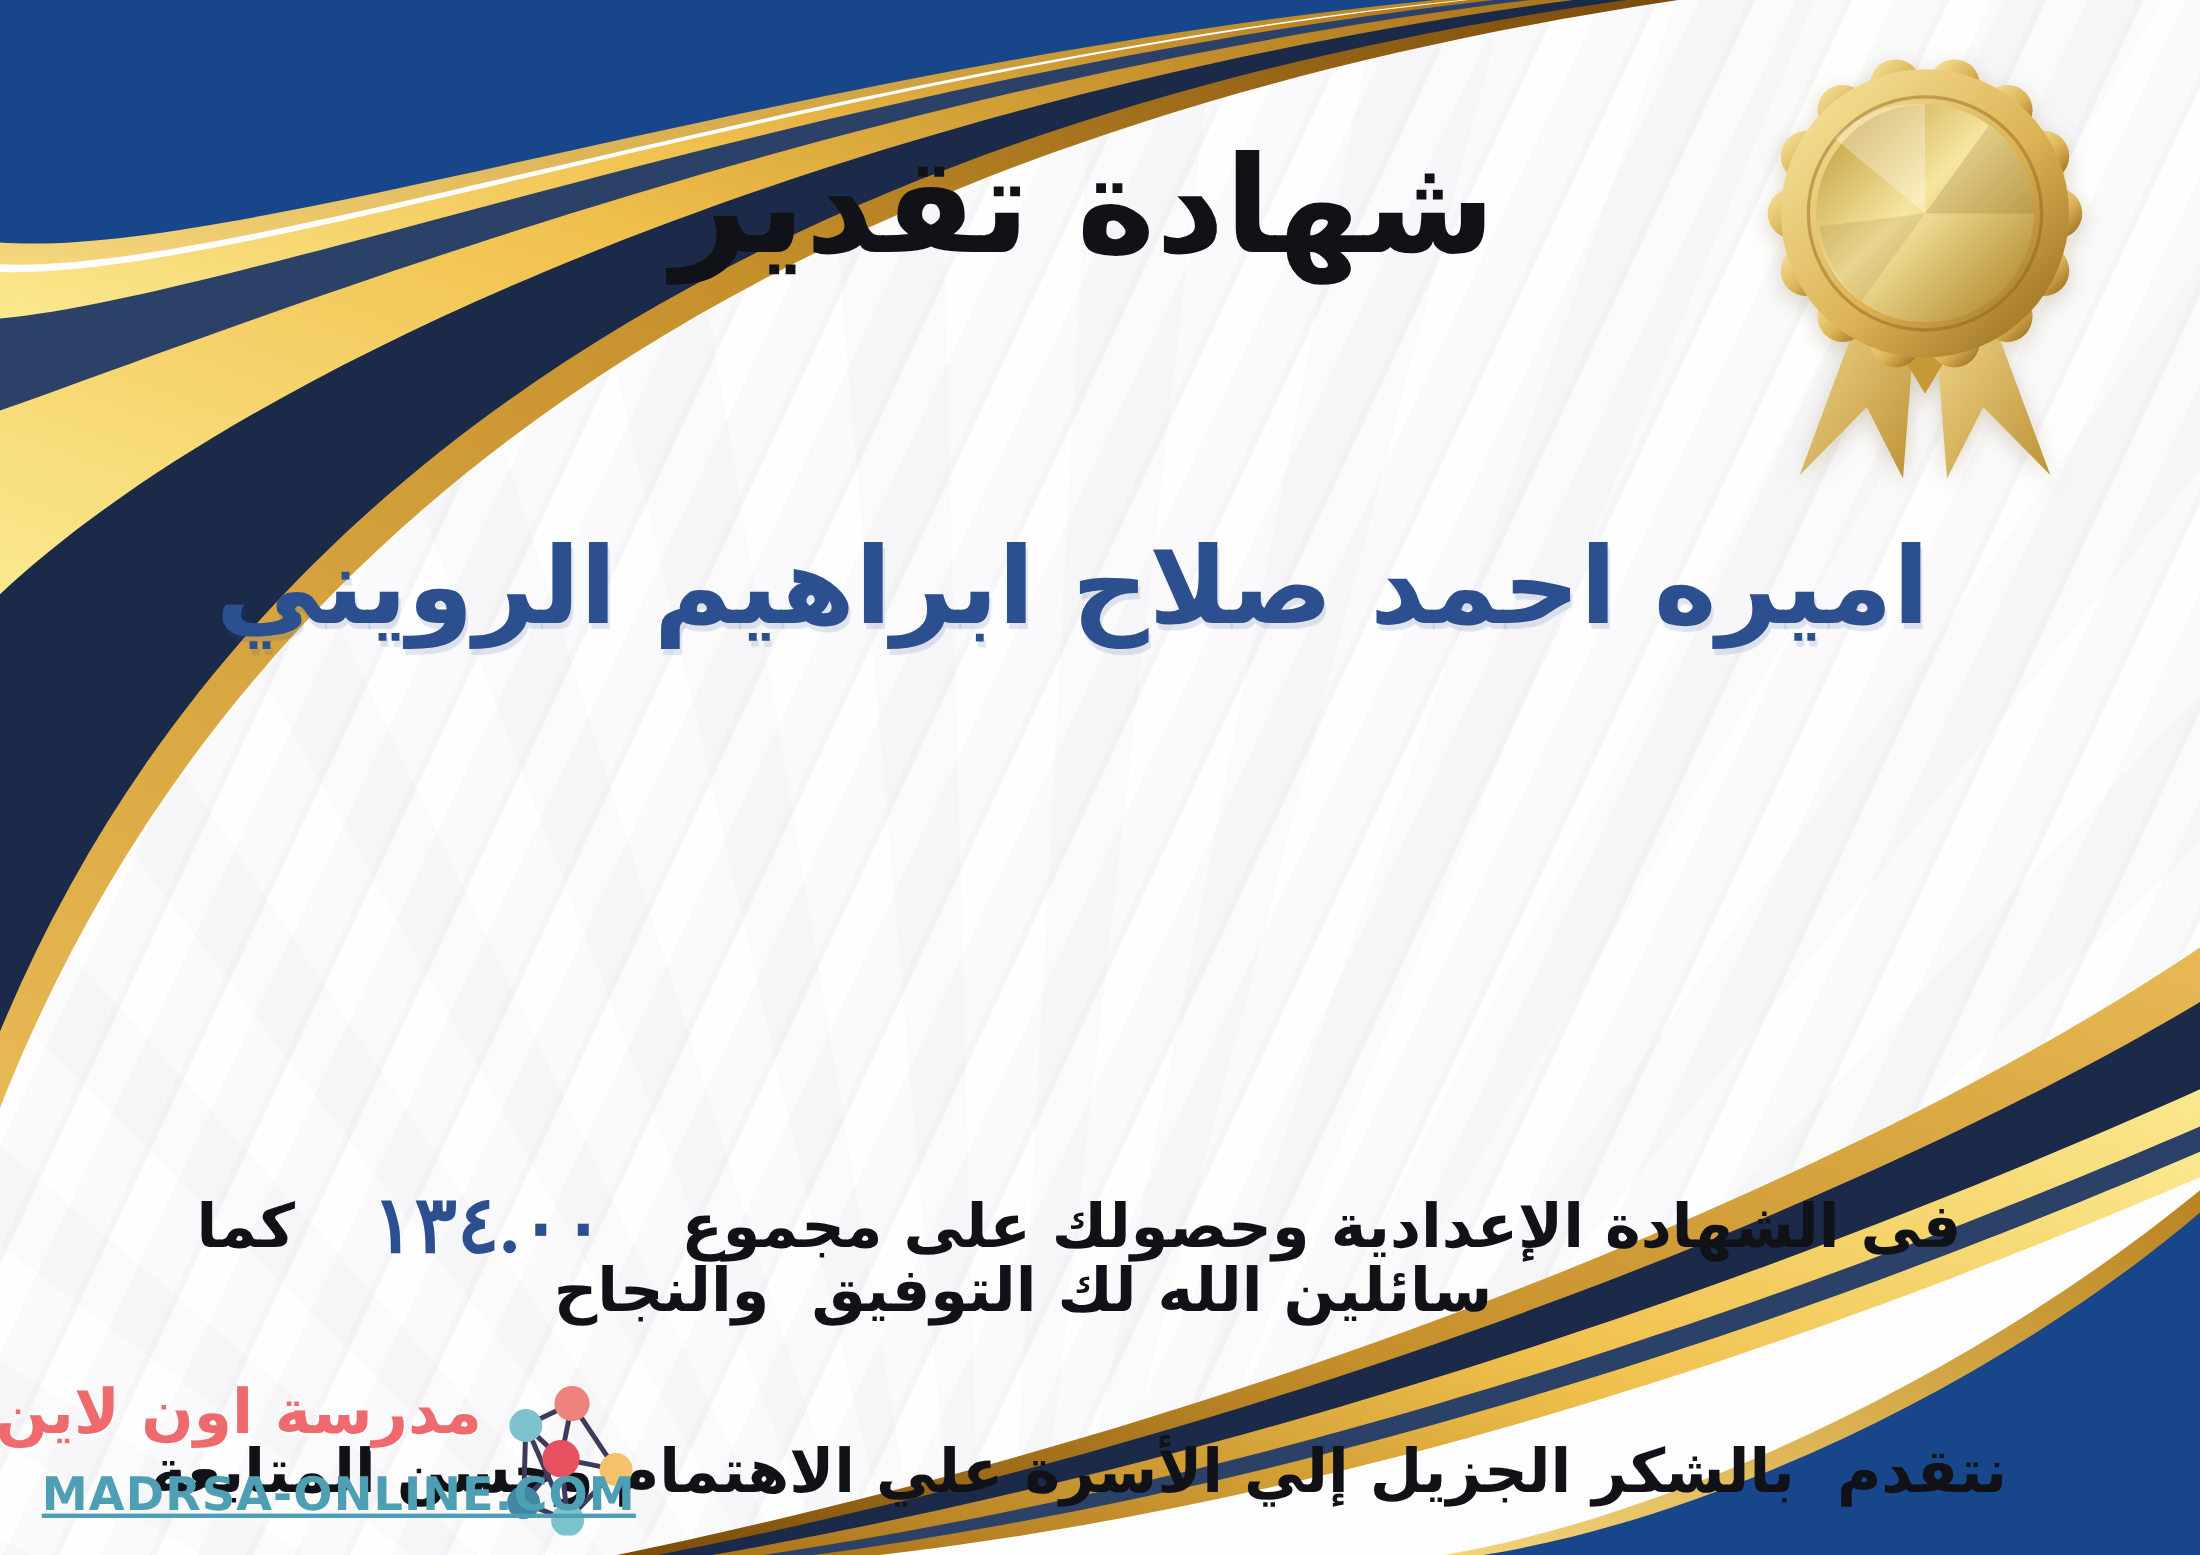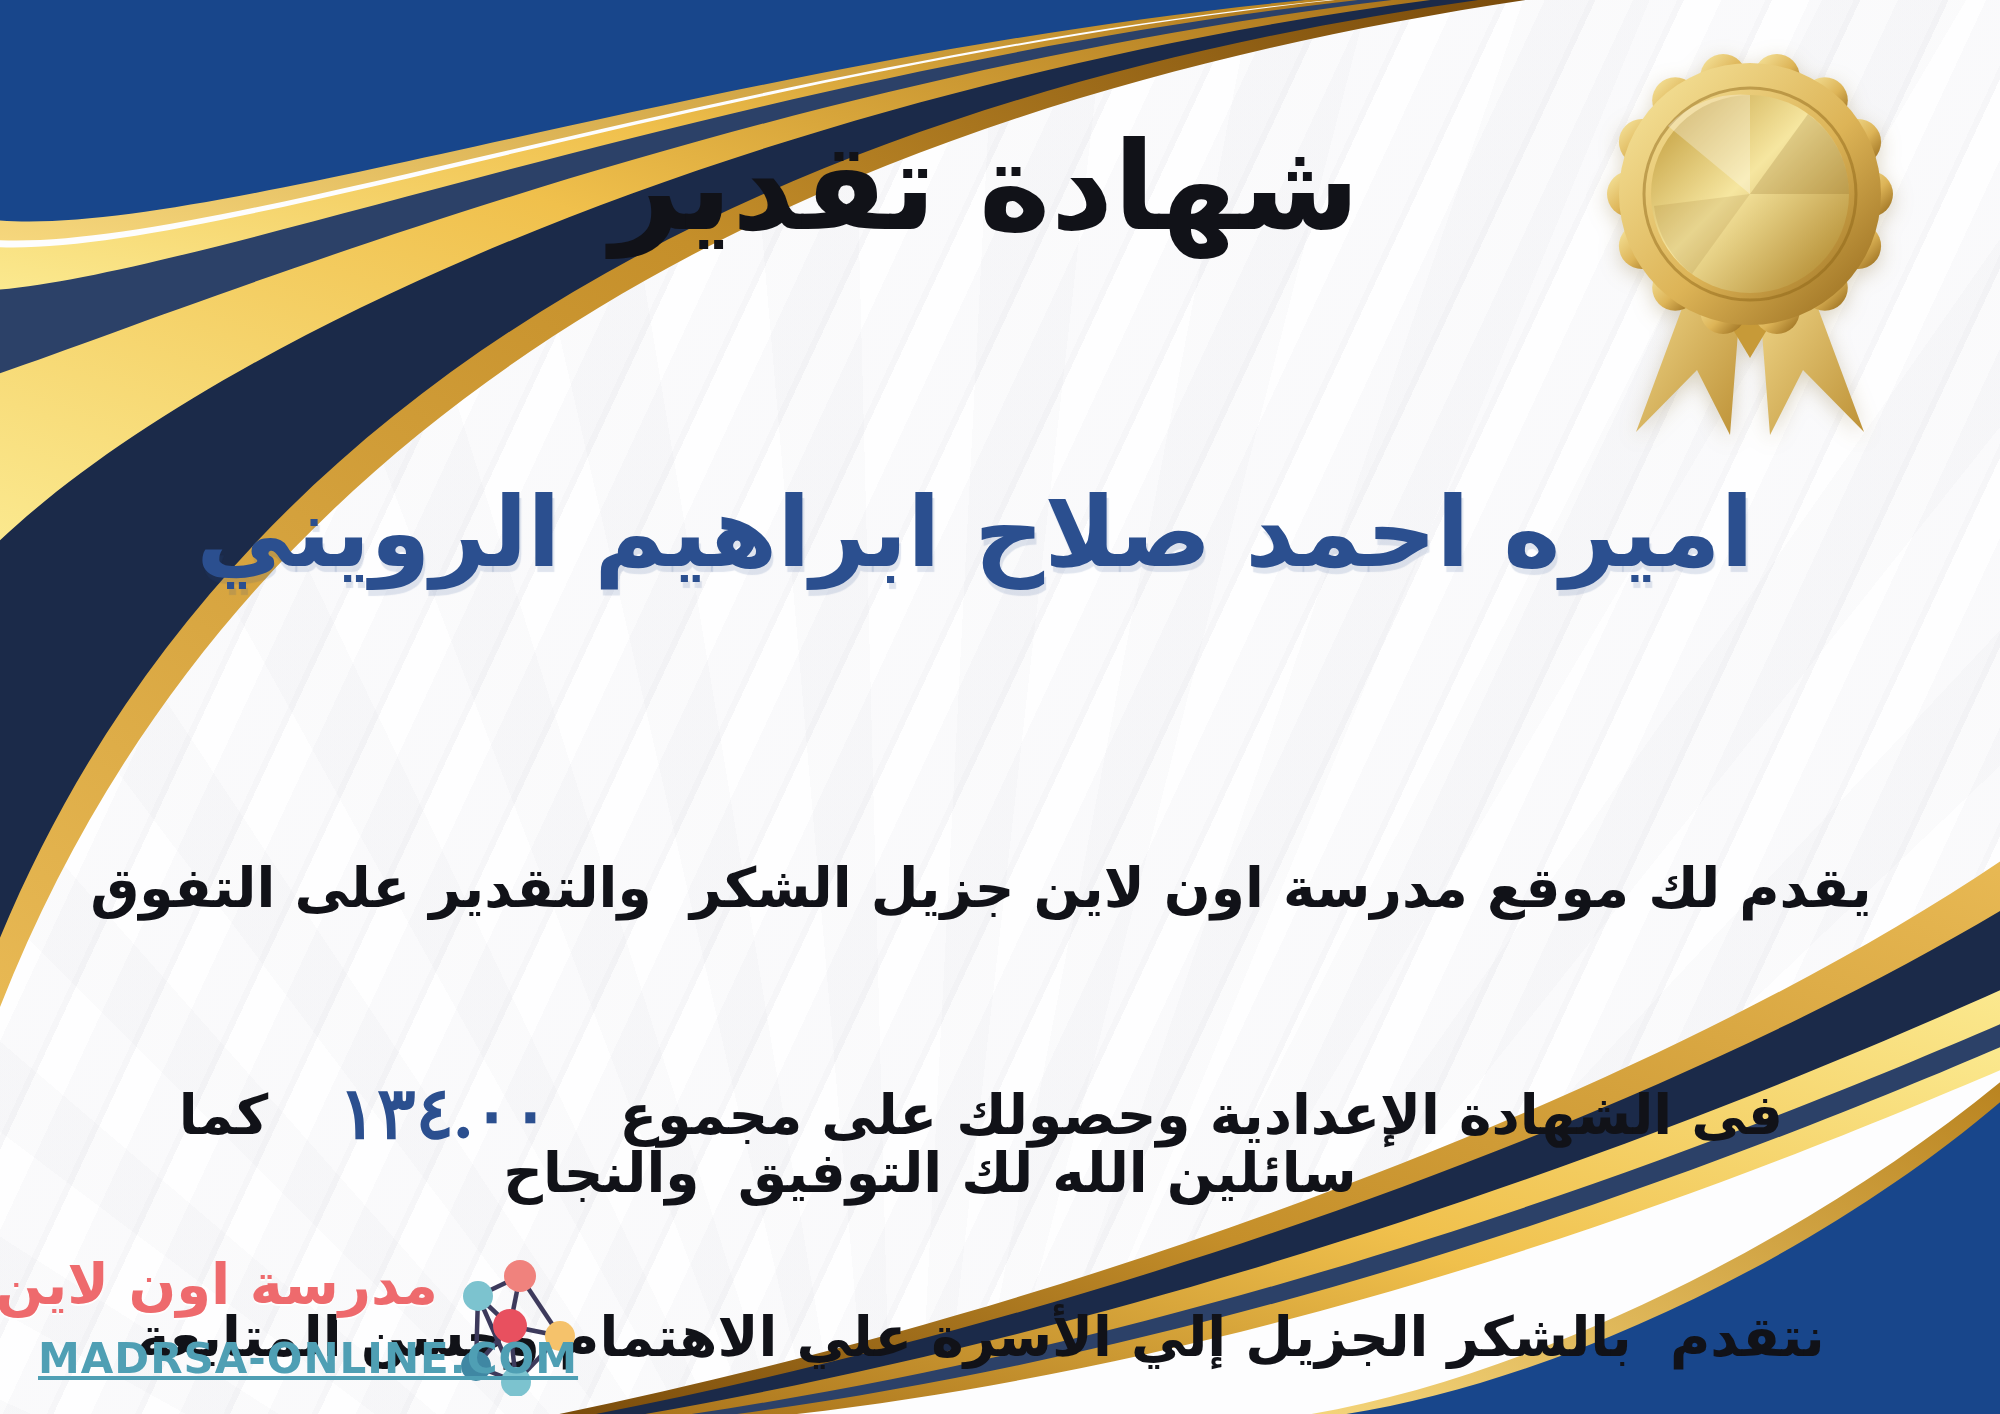--- a/index.html
+++ b/index.html
@@ -154,21 +154,21 @@
     <path d="M 152 158 L 251 158 A 99 99 0 0 0 210 78 Z" fill="#7a5510" opacity="0.18"></path>
     <path d="M 152 158 L 94 238 A 99 99 0 0 1 56 170 Z" fill="#7a5510" opacity="0.12"></path>
   </svg>
 </div>
 
 <div class="title">شهادة تقدير</div>
 
 <div class="student-name">اميره احمد صلاح ابراهيم الرويني</div>
 
 <div class="body-text" dir="rtl">
-  <span>يقدم لك موقع مدرسة اون لاين جزيل الشكر  والتقدير على التفوق</span><br>
+  <br>
   <span>فى الشهادة الإعدادية وحصولك على مجموع</span><span class="score">١٣٤.٠٠</span><span>كما</span><br>
   <span>نتقدم  بالشكر الجزيل إلي الأسرة علي الاهتمام وحسن المتابعة</span>
 </div>
 
 <div class="closing">سائلين الله لك التوفيق  والنجاح</div>
 
 <div class="logo">
   <div class="logo-ar">مدرسة اون لاين</div>
   <div class="logo-mark">
     <svg width="122" height="142" viewBox="0 0 122 142" aria-hidden="true">

